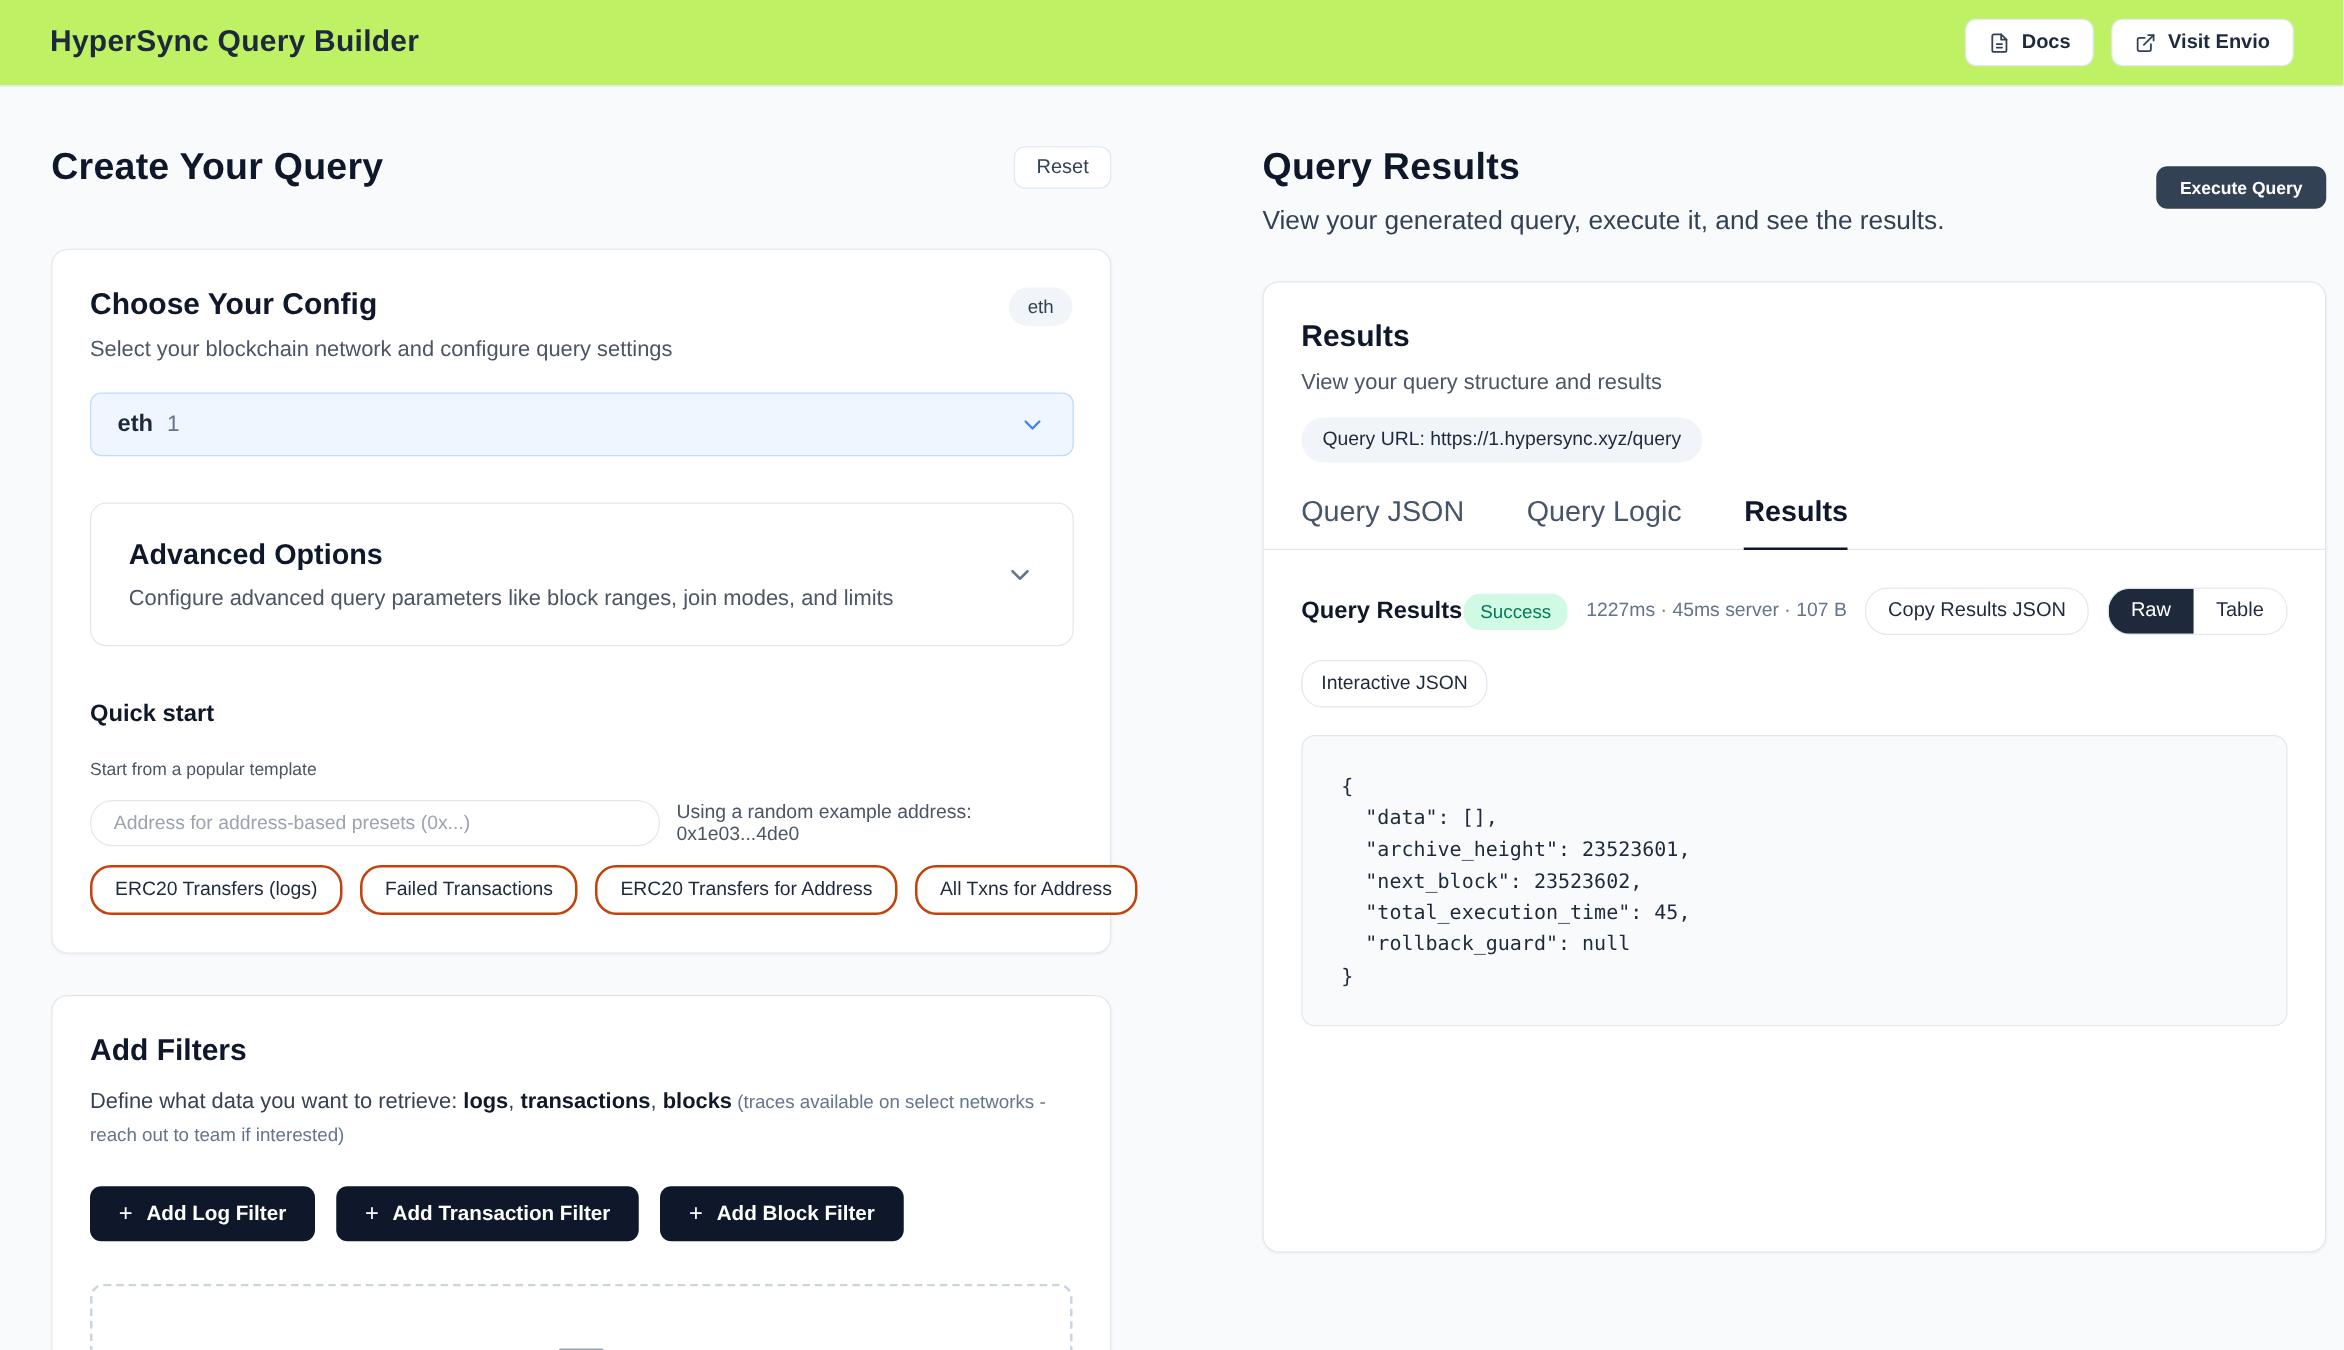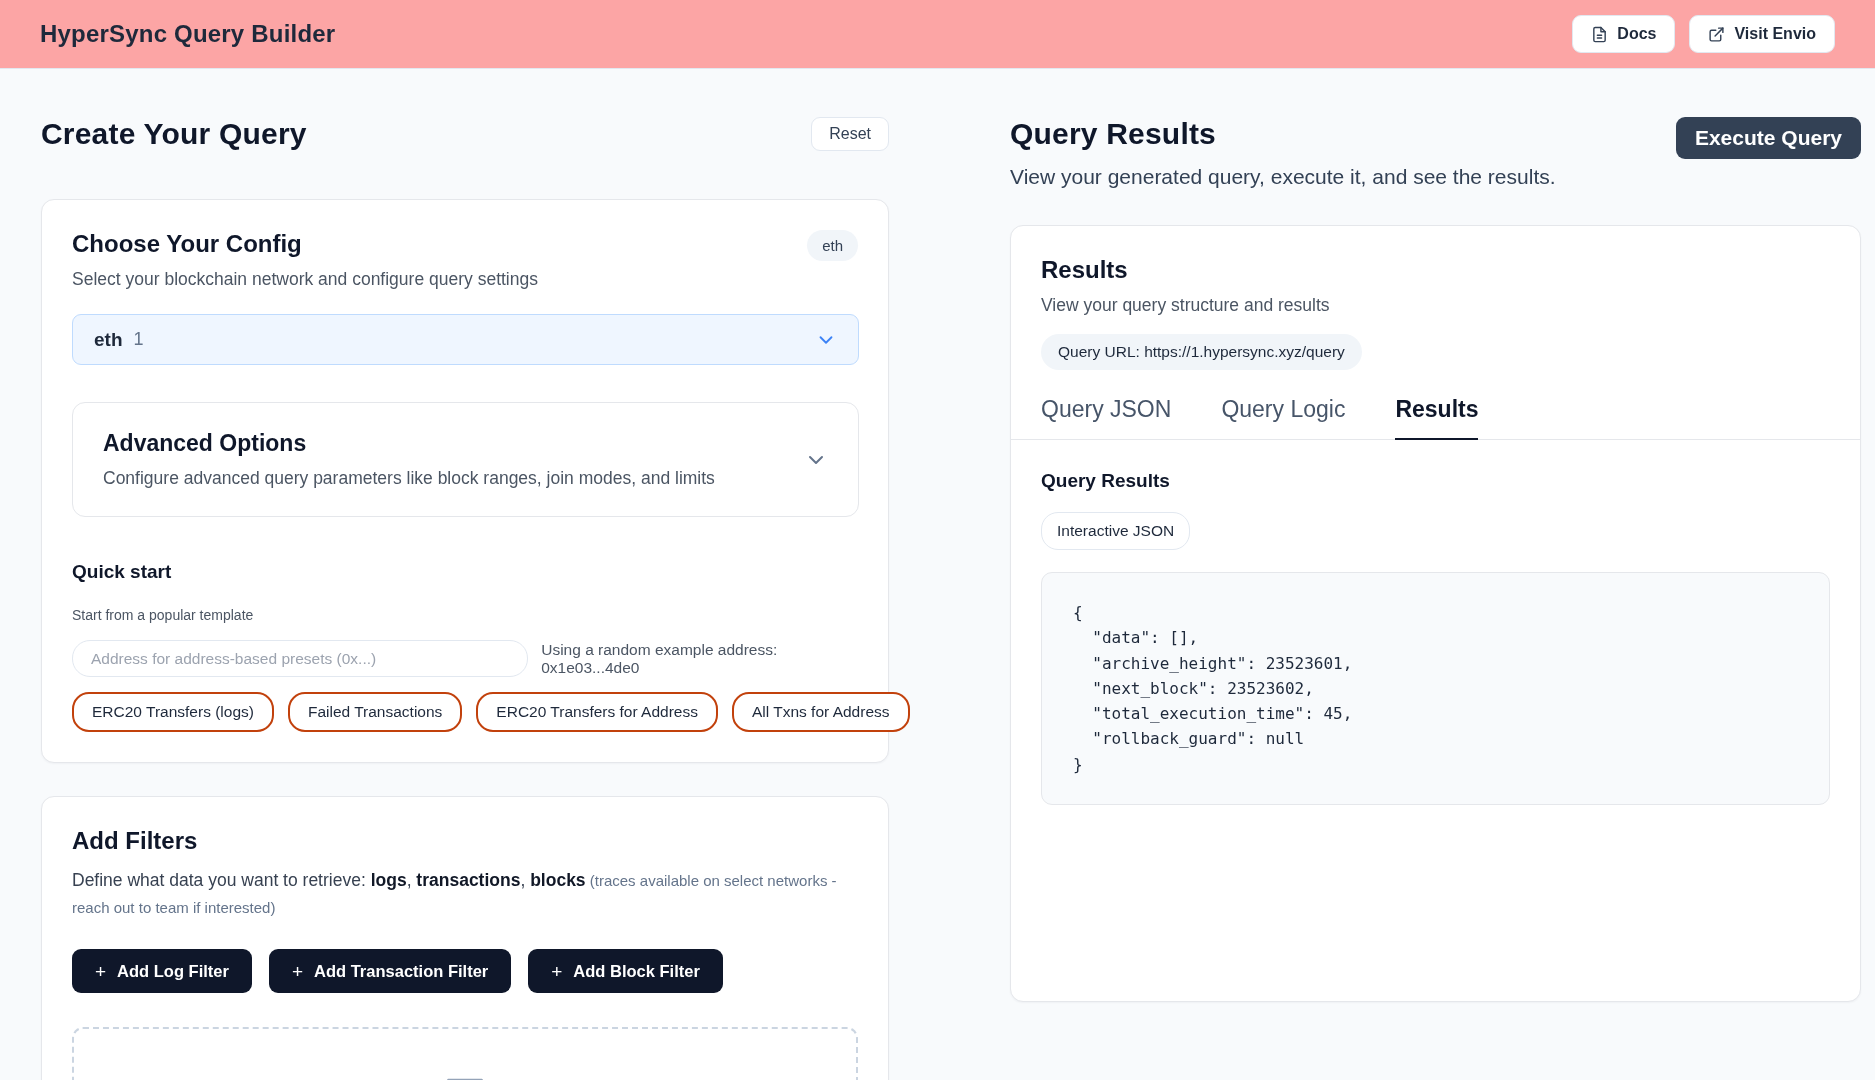--- a/index.html
+++ b/index.html
@@ -4,21 +4,21 @@
 <style>
   * { margin:0; padding:0; box-sizing:border-box; }
   html,body { width:1875px; height:1080px; overflow:hidden; }
   body {
     font-family:"Liberation Sans", sans-serif;
     background:#f8fafc;
     color:#0f172a;
   }
   
   .header {
-    height:69px; background:#fca5a5; border-bottom:1px solid #e2e8f0;
+    height:69px; background:#bef264; border-bottom:1px solid #e2e8f0;
     display:flex; align-items:center; justify-content:space-between;
     padding:0 40px;
   }
   .header-title { font-size:24px; font-weight:700; color:#1e293b; letter-spacing:.2px; }
   .header-actions { display:flex; gap:14px; }
   .ghost-btn {
     display:inline-flex; align-items:center; gap:9px;
     background:#fff; border:1px solid #e2e8f0; border-radius:9px;
     padding:9px 18px; font-size:16px; font-weight:600; color:#1e293b;
     cursor:pointer; font-family:inherit;
@@ -34,22 +34,22 @@
   .h1 { font-size:30px; font-weight:700; color:#0f172a; letter-spacing:.2px; }
   .panel-sub { margin-top:14px; font-size:21px; color:#334155; }
 
   .reset-btn {
     background:#fff; border:1px solid #e2e8f0; border-radius:9px;
     padding:7px 17px; font-size:16px; color:#334155; font-weight:500;
     cursor:pointer; font-family:inherit;
   }
   .execute-btn {
     background:#334155; color:#fff; border:none; border-radius:9px;
-    padding:9px 19px; font-size:21px; font-weight:600; cursor:pointer;
-    font-family:inherit; 
+    padding:9px 19px; font-size:14px; font-weight:600; cursor:pointer;
+    font-family:inherit; margin-top:16px;
   }
 
   
   .card {
     background:#fff; border:1px solid #e5e7eb; border-radius:13px;
     padding:30px; box-shadow:0 1px 2px rgba(15,23,42,.04);
   }
   .card + .card { margin-top:33px; }
   .card-head { display:flex; justify-content:space-between; align-items:flex-start; }
   .card-title { font-size:24px; font-weight:700; color:#0f172a; }
@@ -290,20 +290,29 @@
       <span class="url-badge">Query URL: https://1.hypersync.xyz/query</span>
 
       <div class="tabs">
         <div class="tab">Query JSON</div>
         <div class="tab">Query Logic</div>
         <div class="tab active">Results</div>
       </div>
 
       <div class="res-head">
         <div class="res-title">Query Results</div>
+        <div class="res-meta">
+          <span class="success-badge">Success</span>
+          <span class="timing">1227ms · 45ms server · 107 B</span>
+          <button class="copy-btn">Copy Results JSON</button>
+          <div class="seg">
+            <button class="seg-btn active">Raw</button>
+            <button class="seg-btn">Table</button>
+          </div>
+        </div>
       </div>
 
       <button class="interactive-btn">Interactive JSON</button>
 
       <div class="code-block">{
   "data": [],
   "archive_height": 23523601,
   "next_block": 23523602,
   "total_execution_time": 45,
   "rollback_guard": null

